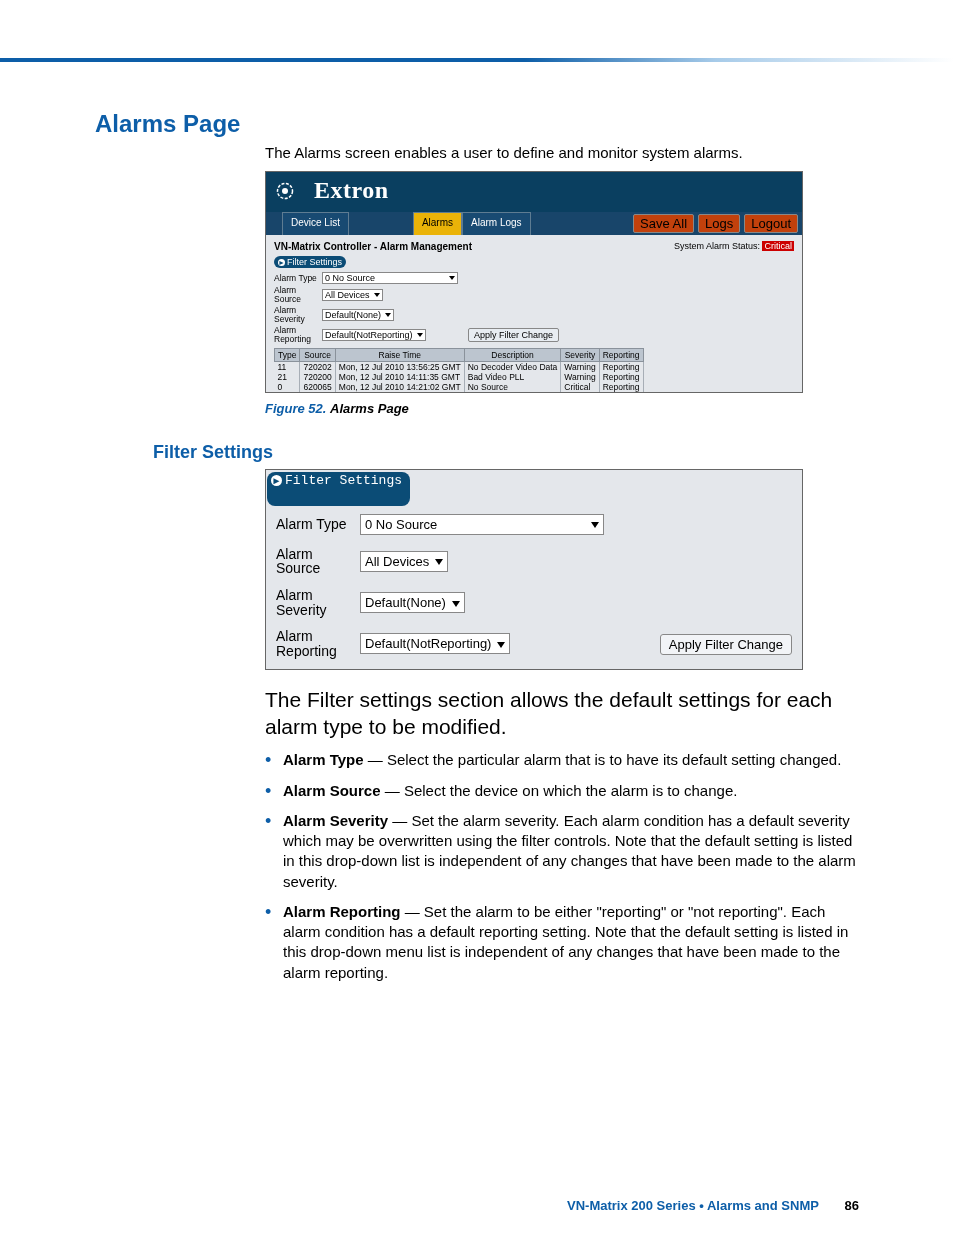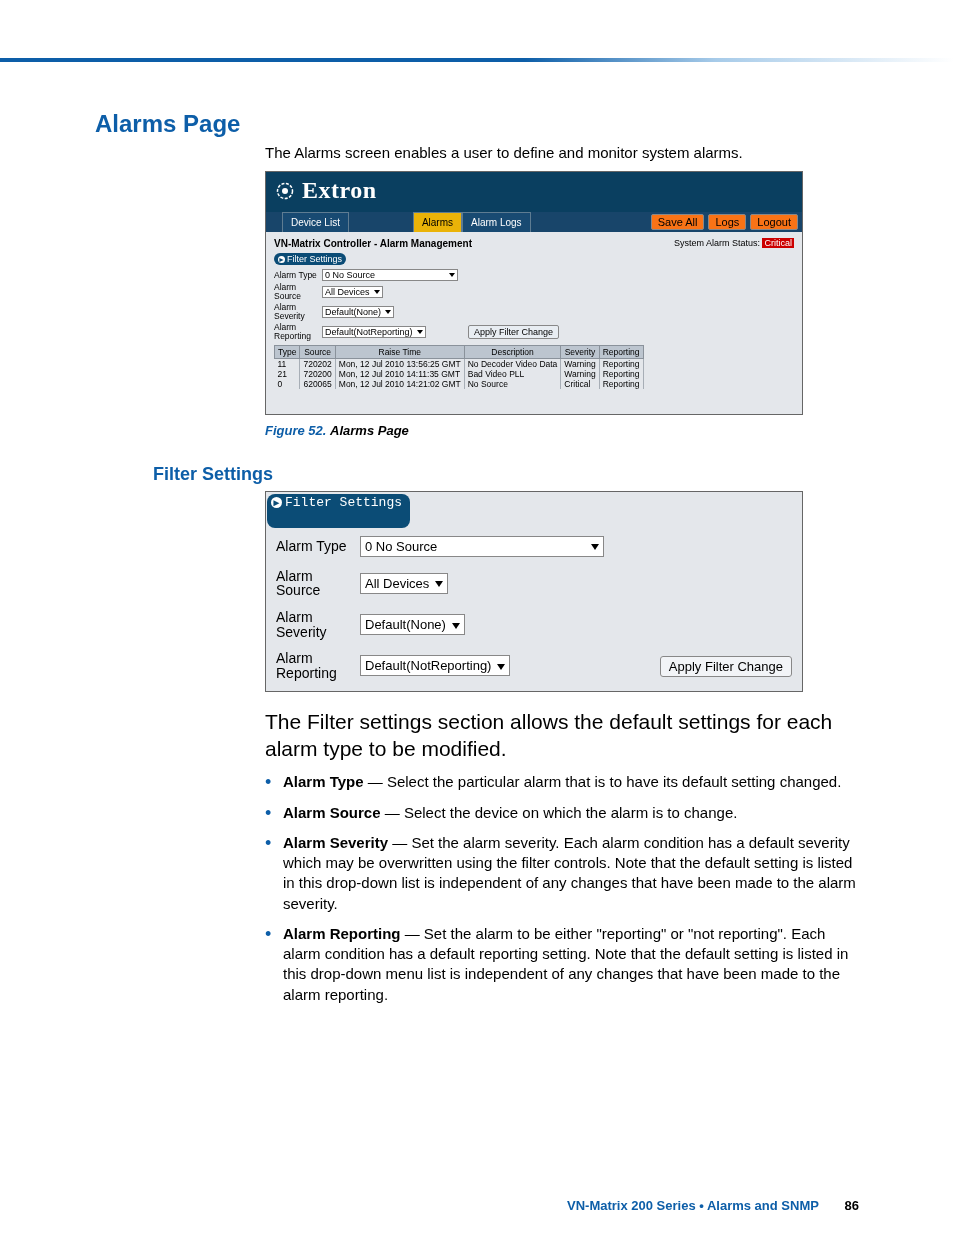--- a/index.html
+++ b/index.html
@@ -11,32 +11,32 @@
 
   h1.page-title { color: #0d5ea8; font-size: 24px; font-weight: 900; margin: 10px 0 6px 0; }
   .intro { margin: 4px 0 10px 170px; font-size: 15px; }
   h2.sub-title { color: #0d5ea8; font-size: 18px; font-weight: 900; margin: 26px 0 6px 58px; }
   .fig-cap { margin: 8px 0 0 0; font-size: 13px; font-style: italic; }
   .fig-cap .lbl { color: #0d5ea8; font-weight: 900; }
   .fig-cap .name { font-weight: 900; color: #000; }
 
   
   .shot1 { width: 536px; margin: 4px 0 0 0; border: 1px solid #666; background: #e4e7eb; position: relative; }
-  .s1-brand { background: #0a3f60; color: #fff; padding: 5px 10px 8px 10px; display: flex; align-items: center; gap: 8px; }
+  .s1-brand { background: #0a3f60; color: #fff; padding: 5px 10px 8px 10px; display: flex; align-items: center; gap: 20px; }
   .s1-brand .ring { width: 18px; height: 18px; display: inline-block; }
   .s1-brand svg { display: block; }
   .s1-brand .wordmark { font-family: "Times New Roman", serif; font-weight: 700; font-size: 24px; letter-spacing: 0.5px; }
   .s1-tabs { background: #18456a; display: flex; align-items: stretch; font-size: 10px; color: #fff; padding-left: 16px; }
   .s1-tabs .tab { padding: 4px 8px; border: 1px solid #5e7c92; border-bottom: none; background: #184a72; cursor: pointer; }
   .s1-tabs .tab.active { background: #eab308; color: #000; }
   .s1-tabs .spacer { flex: 1; }
   .s1-tabs .right-btns { display: flex; gap: 4px; padding: 2px 4px; align-items: center; }
-  .s1-tabs .rbtn { background: #f97316; color: #000; border: 1px solid #888; padding: 1px 6px; font-size: 11px; border-radius: 2px; }
-
-  .s1-body { background: #e4e7eb; padding: 6px 8px 25px 8px; font-size: 9px; }
+  .s1-tabs .rbtn { background: #c2410c; color: #000; border: 1px solid #888; padding: 1px 6px; font-size: 13px; border-radius: 2px; }
+
+  .s1-body { background: #e4e7eb; padding: 6px 8px 0 8px; font-size: 9px; }
   .s1-h { font-weight: 700; font-size: 10px; display: flex; justify-content: space-between; margin-bottom: 4px; }
   .s1-h .alarmstat { font-weight: 400; font-size: 9px; }
   .s1-h .alarmstat .crit { background: #c00; color: #fff; padding: 0 2px; }
   .s1-pill { display: inline-block; background: #0b4c76; color: #fff; font-size: 9px; padding: 1px 4px; border-radius: 6px; margin-bottom: 2px; }
   .s1-pill .dot { display: inline-block; width: 7px; height: 7px; border-radius: 50%; background: #fff; color: #0b4c76; font-size: 7px; text-align: center; line-height: 7px; margin-right: 2px; }
   .s1-filt { display: grid; grid-template-columns: 48px auto; row-gap: 2px; align-items: center; margin: 2px 0 4px 0; }
   .s1-filt .lbl { font-size: 8.5px; line-height: 1.05; }
   .s1-sel { font-size: 9px; padding: 0 12px 0 2px; border: 1px solid #888; background: #fff; position: relative; display: inline-block; }
   .s1-sel::after { content: ""; position: absolute; right: 2px; top: 50%; margin-top: -2px; border-left: 3px solid transparent; border-right: 3px solid transparent; border-top: 4px solid #000; }
   .s1-sel.wide { width: 120px; }

